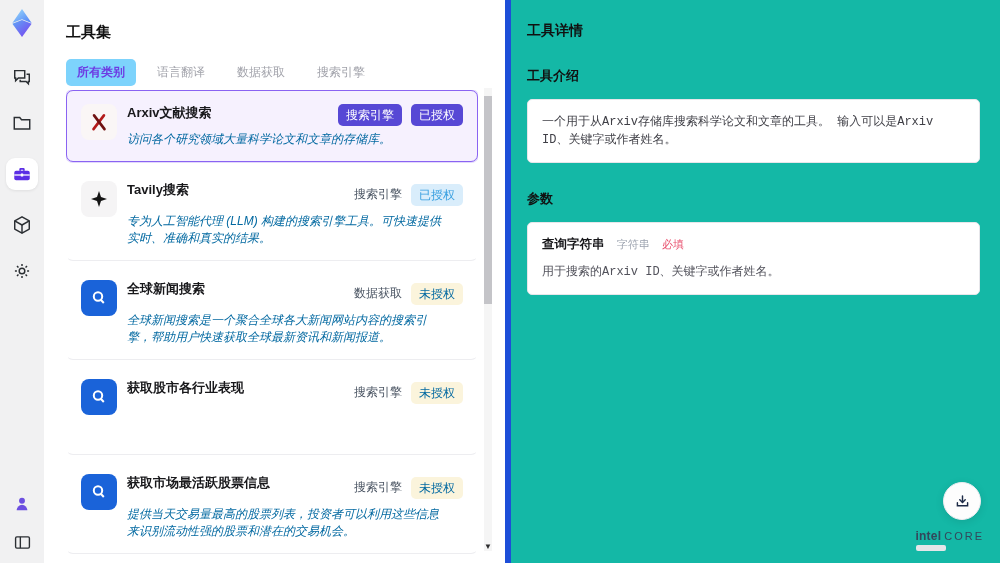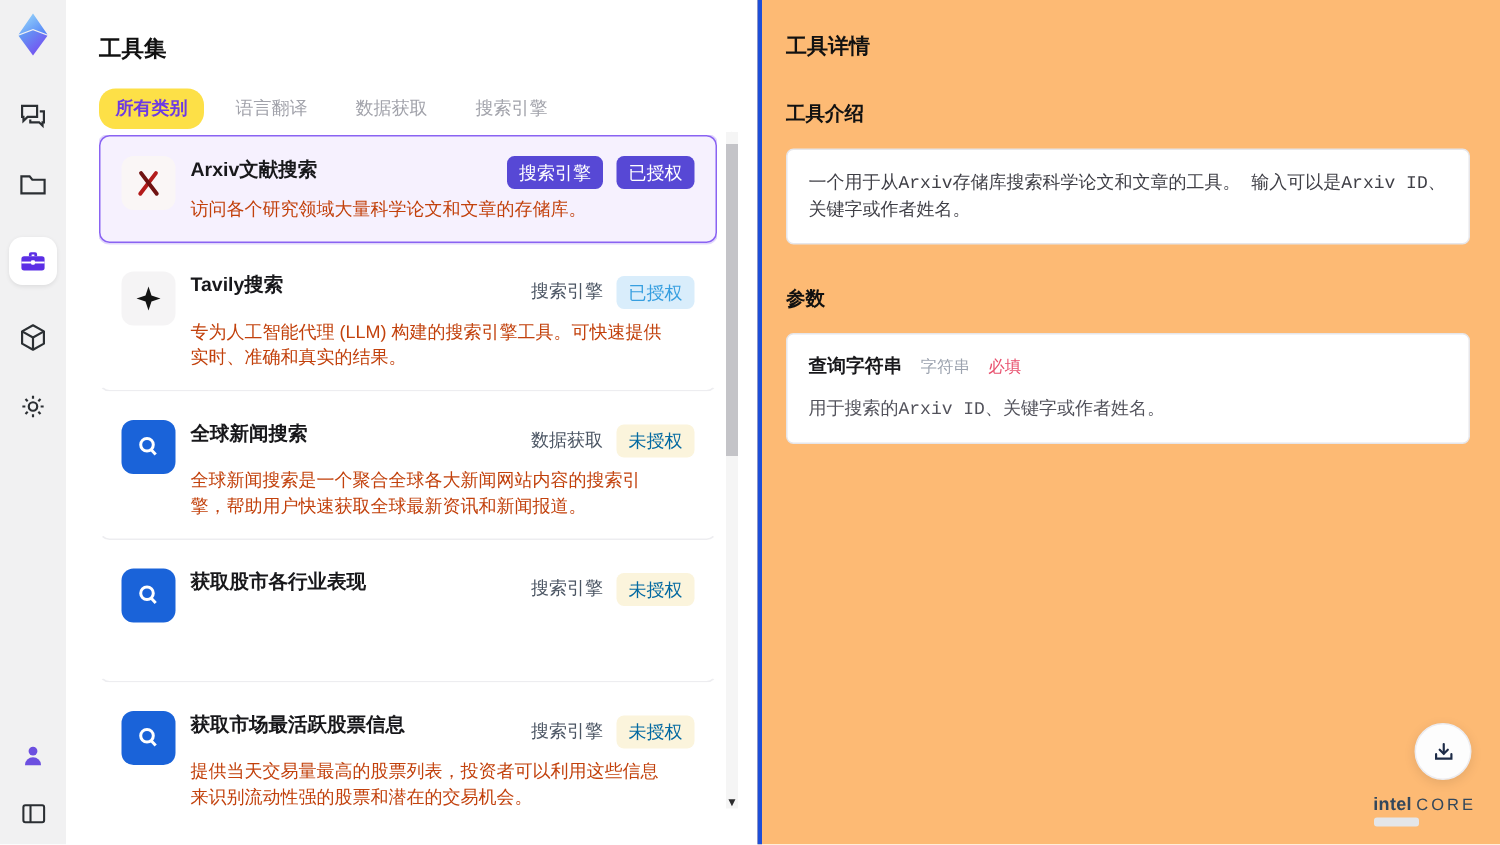--- a/index.html
+++ b/index.html
@@ -10,52 +10,52 @@
   
   .rail { position:absolute; left:0; top:0; bottom:0; width:44px; background:#f1f1f2; display:flex; flex-direction:column; align-items:center; padding:8px 0 10px; }
   .logo { width:30px; height:30px; margin-bottom:28px; }
   .rail-icons { display:flex; flex-direction:column; align-items:center; gap:24px; }
   .rail-btn { width:22px; height:22px; display:flex; align-items:center; justify-content:center; cursor:pointer; color:#2b2f33; }
   .rail-btn.active { width:32px; height:32px; background:#fff; border-radius:9px; box-shadow:0 1px 3px rgba(0,0,0,.08); color:#5b2ee5; }
   .rail-spacer { flex:1; }
   .rail-bottom { display:flex; flex-direction:column; align-items:center; gap:16px; }
 
   
-  .main { position:absolute; left:44px; top:0; bottom:16px; width:461px; background:#fff; }
+  .main { position:absolute; left:44px; top:0; bottom:4px; width:461px; background:#fff; }
   .main-title { position:absolute; left:22px; top:23px; font-size:15px; font-weight:bold; color:#111; }
   .tabs { position:absolute; left:22px; top:59px; display:flex; gap:10px; }
   .tab { font-size:12px; padding:5px 11px; border-radius:5px; color:#a2a3ab; cursor:pointer; white-space:nowrap; }
-  .tab.active { background:#fde047; color:#6d3ae3; font-weight:bold;border-radius:11px; }
+  .tab.active { background:#7dd3fc; color:#6d3ae3; font-weight:bold; }
 
   .cards { position:absolute; left:22px; right:27px; top:90px; bottom:0; overflow:hidden; }
   .card { position:relative; display:flex; gap:10px; padding:13px 14px; background:#fff; border:1px solid transparent; border-bottom:1px solid #ededf0; margin-bottom:5px; border-radius:7px; cursor:pointer; }
   .card.selected { background:#f6f1fe; border:1px solid #8a63f2; box-shadow:0 0 0 1px rgba(138,99,242,.25); }
   .tool-icon { flex:0 0 36px; width:36px; height:36px; border-radius:8px; display:flex; align-items:center; justify-content:center; }
   .tool-icon.light { background:#f5f4f5; }
   .tool-icon.arxiv-bg { background:#faf6f6; }
   .tool-icon.blue { background:#1a63d9; }
   .card-body { flex:1; min-width:0; }
   .card-head { display:flex; align-items:flex-start; }
   .tool-name { font-size:13px; font-weight:bold; color:#18181b; line-height:18px; }
   .badges { margin-left:auto; display:flex; gap:9px; align-items:center; flex:0 0 auto; padding-left:8px; }
   .pill { font-size:12px; line-height:1; padding:5px 8px; border-radius:5px; white-space:nowrap; }
   .pill.solid { background:#5748d5; color:#fff; }
   .cat-text { font-size:12px; color:#4b5563; white-space:nowrap; padding:5px 0; }
   .pill.blue { background:#d9edfb; color:#379fe0; }
   .pill.yellow { background:#fbf4dc; color:#0369a1; }
-  .tool-desc { margin-top:5px; font-size:12px; color:#c2410c; line-height:17px; max-width:318px; }
+  .tool-desc { margin-top:5px; font-size:12px; color:#0369a1; line-height:17px; max-width:318px;font-style:italic; }
 
   
   .sb-track { position:absolute; right:13px; top:88px; bottom:8px; width:8px; background:#f5f5f5; }
   .sb-thumb { position:absolute; right:13px; top:96px; width:8px; height:208px; background:#c4c4c8; cursor:pointer; }
   .sb-up { position:absolute; right:13px; top:87px; font-size:7px; color:#9a9a9e; width:8px; text-align:center; cursor:pointer; }
   .sb-down { position:absolute; right:13px; bottom:8px; font-size:8px; color:#2c2c2e; width:8px; text-align:center; cursor:pointer; }
 
   
-  .detail { position:absolute; left:505px; right:0; top:0; bottom:0; background:#fdba74; border-left:3px solid #1d4ed8; padding:22px 20px 12px 16px; }
+  .detail { position:absolute; left:505px; right:0; top:0; bottom:0; background:#14b8a6; border-left:6px solid #1d4ed8; padding:22px 20px 12px 16px; }
   .detail-title { font-size:14px; font-weight:bold; color:#111; }
   .section-h { font-size:13px; font-weight:bold; color:#111; margin-top:27px; }
   .info-box { margin-top:14px; border:1px solid #e6e6ea; border-radius:5px; padding:13px 14px; font-size:12px; color:#3f3f46; line-height:18px; background:#fff;font-family:Liberation Mono, monospace; }
   .param-name { font-size:12.5px; font-weight:bold; color:#18181b; }
   .param-type { font-size:11px; color:#9ca3af; margin-left:5px; }
   .param-req { font-size:11px; color:#e8506e; margin-left:5px; }
   .param-desc { margin-top:9px; font-size:12px; color:#52525b; }
 
   
   .fab { position:absolute; right:19px; bottom:43px; width:38px; height:38px; border-radius:50%; background:#fdfdfd; border:1px solid #ececf0; box-shadow:0 2px 8px rgba(0,0,0,.10); display:flex; align-items:center; justify-content:center; cursor:pointer; }

